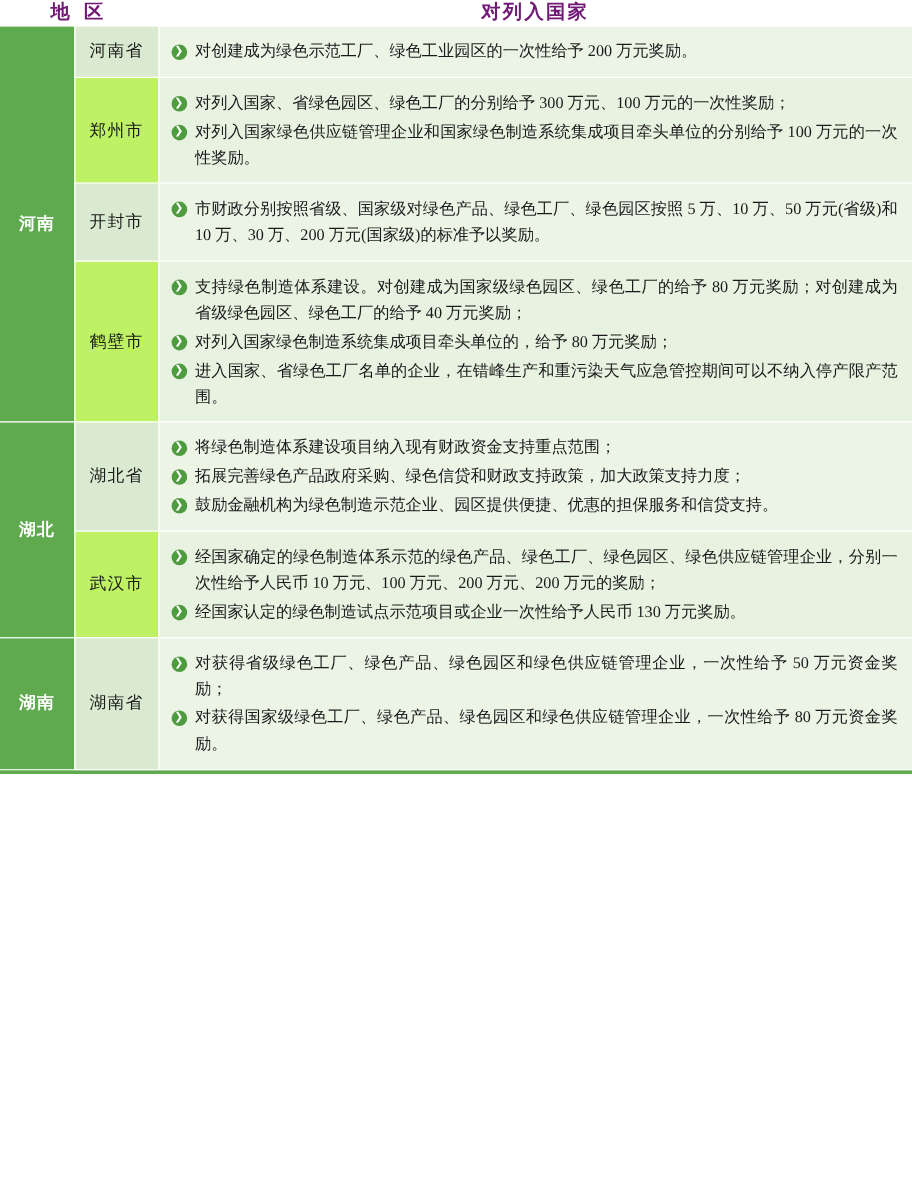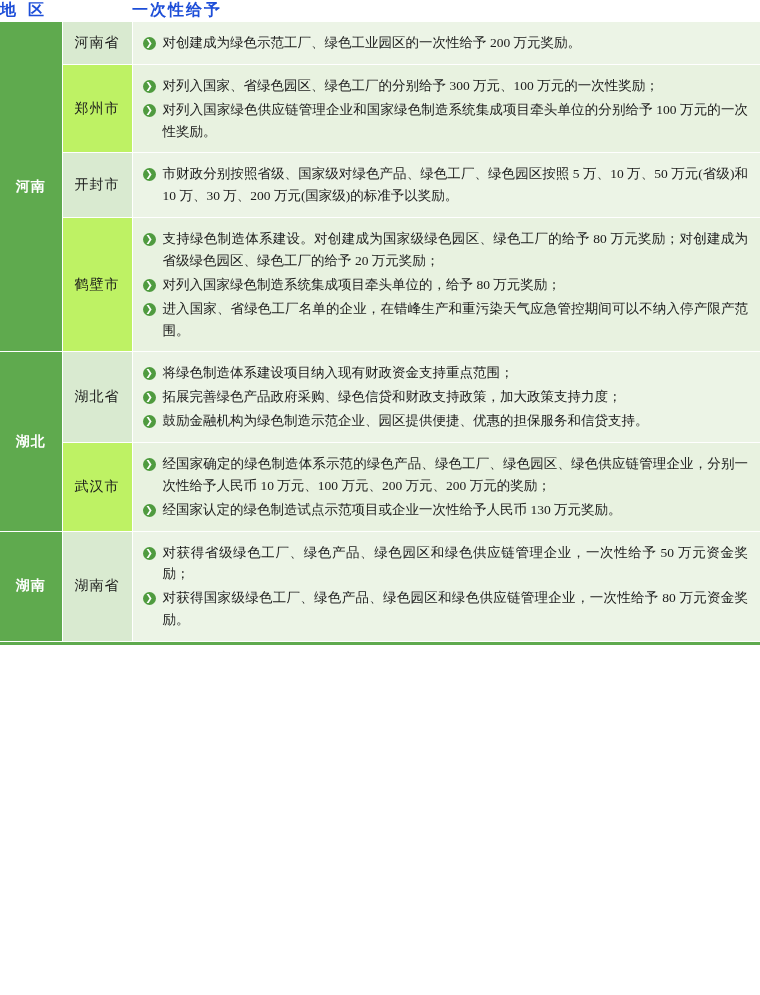--- a/index.html
+++ b/index.html
@@ -24,25 +24,25 @@
   table.policy-table col.col-province { width: 62px; }
   table.policy-table col.col-city { width: 70px; }
   table.policy-table col.col-policy { width: 628px; }
 
   .hdr-row th {
     background: #ffffff;
     border: none;
     padding: 0;
   }
   .hdr-cell {
-    text-align: left;
+    text-align: center;
     font-weight: bold;
     font-size: 16px;
     letter-spacing: 4px;
-    color: #1d4ed8;
+    color: #701a75;
     padding: 9px 0 10px 0;
     background: #ffffff;
   }
   .hdr-region {
     border-bottom: 2px solid #3f8f3f;
   }
   .hdr-policy {
     border-bottom: 2px solid #3f8f3f;
     letter-spacing: 2px;
   }
@@ -120,21 +120,21 @@
 <div class="table-wrap">
   <table class="policy-table">
     <colgroup>
       <col class="col-province">
       <col class="col-city">
       <col class="col-policy">
     </colgroup>
     <thead>
       <tr class="hdr-row">
         <th colspan="2" class="hdr-cell hdr-region">地 区</th>
-        <th class="hdr-cell hdr-policy">一次性给予</th>
+        <th class="hdr-cell hdr-policy">对列入国家</th>
       </tr>
     </thead>
     <tbody id="table-body">
         <tr class="table-row shade-a">
           <td class="province" rowspan="4">河南</td>
           <td class="city">河南省</td>
           <td class="policy">
             <div class="bullet-line">
               <span class="bullet-ico">❯</span>
               <span class="bullet-txt">对创建成为绿色示范工厂、绿色工业园区的一次性给予 200 万元奖励。</span>
@@ -161,21 +161,21 @@
               <span class="bullet-ico">❯</span>
               <span class="bullet-txt">市财政分别按照省级、国家级对绿色产品、绿色工厂、绿色园区按照 5 万、10 万、50 万元(省级)和 10 万、30 万、200 万元(国家级)的标准予以奖励。</span>
             </div>
           </td>
         </tr>
         <tr class="table-row shade-b">
           <td class="city">鹤壁市</td>
           <td class="policy">
             <div class="bullet-line">
               <span class="bullet-ico">❯</span>
-              <span class="bullet-txt">支持绿色制造体系建设。对创建成为国家级绿色园区、绿色工厂的给予 80 万元奖励；对创建成为省级绿色园区、绿色工厂的给予 20 万元奖励；</span>
+              <span class="bullet-txt">支持绿色制造体系建设。对创建成为国家级绿色园区、绿色工厂的给予 80 万元奖励；对创建成为省级绿色园区、绿色工厂的给予 40 万元奖励；</span>
             </div>
             <div class="bullet-line">
               <span class="bullet-ico">❯</span>
               <span class="bullet-txt">对列入国家绿色制造系统集成项目牵头单位的，给予 80 万元奖励；</span>
             </div>
             <div class="bullet-line">
               <span class="bullet-ico">❯</span>
               <span class="bullet-txt">进入国家、省绿色工厂名单的企业，在错峰生产和重污染天气应急管控期间可以不纳入停产限产范围。</span>
             </div>
           </td>

